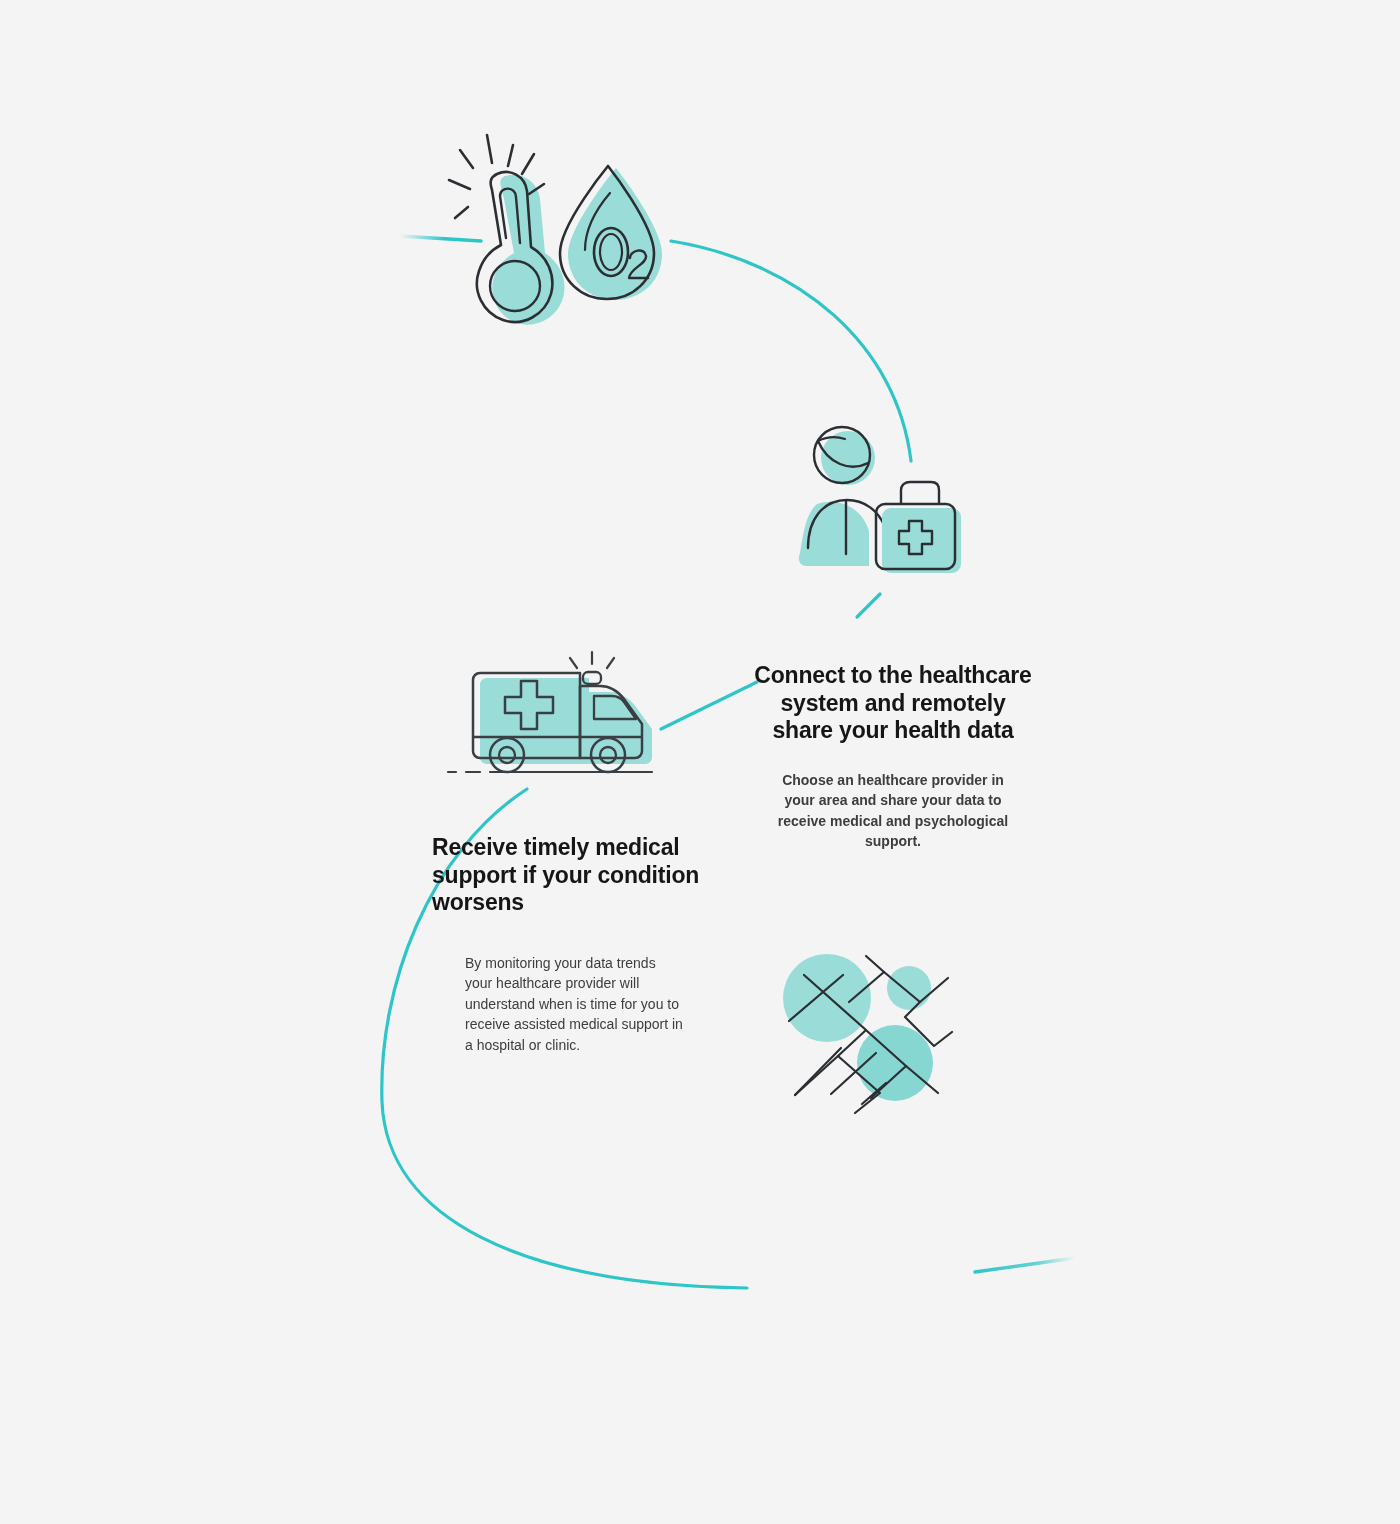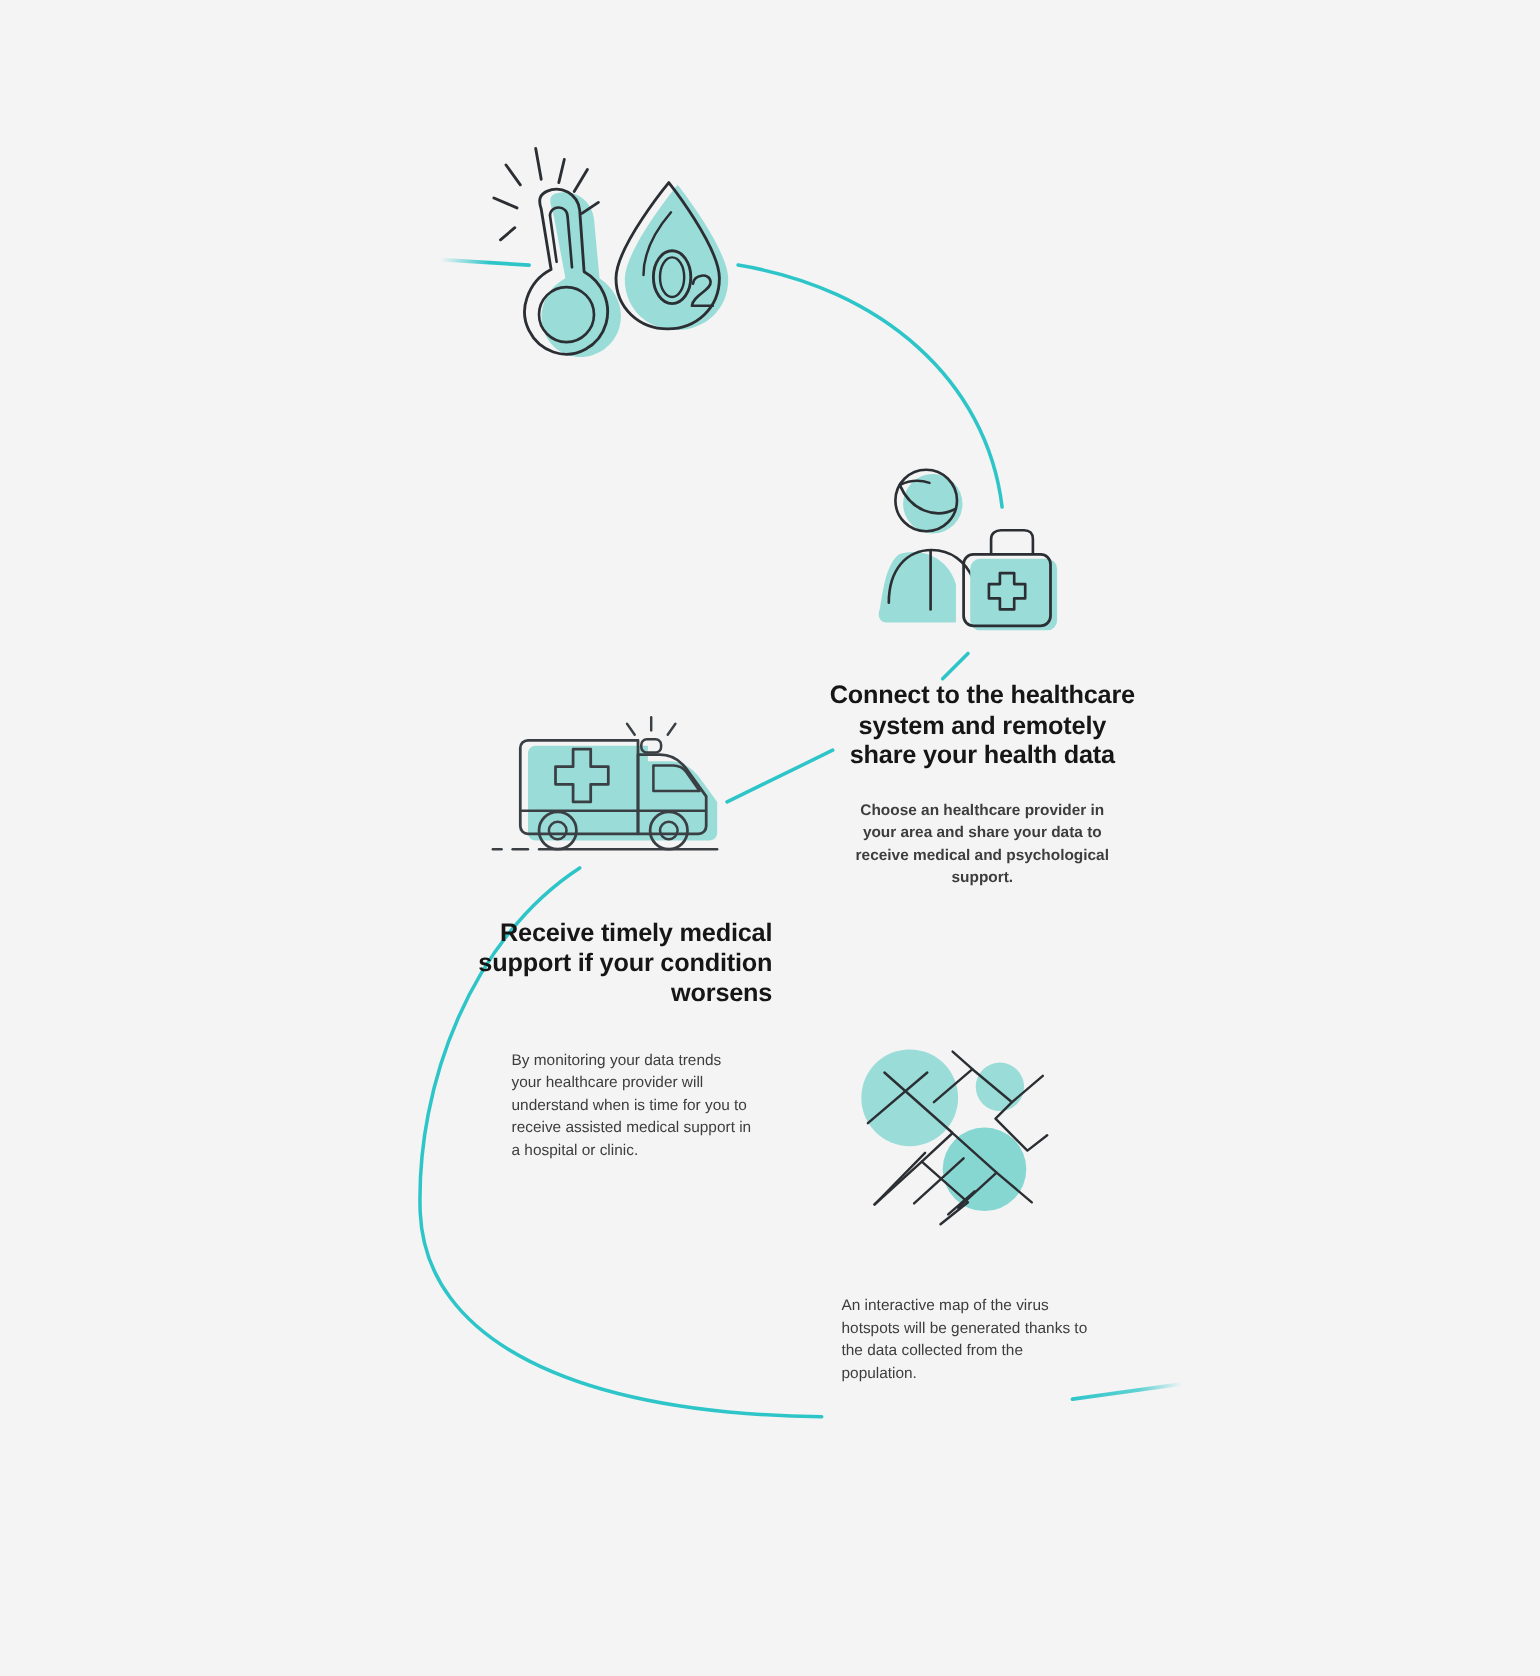--- a/index.html
+++ b/index.html
@@ -43,25 +43,25 @@
     font-size: 14px;
     line-height: 20.5px;
     margin: 0;
   }
   
   #step-1 { left: 425px; top: 322px; width: 270px; }
   #step-1 .step-title { text-align: center; }
   #step-1 .step-body { text-align: left; margin-top: 26px; padding: 0 20px 0 22px; }
   
   #step-2 { left: 748px; top: 618px; width: 290px; }
-  #step-2 .step-title { text-align: center; }
+  #step-2 .step-title { text-align: center; margin-top: 44px; }
   #step-2 .step-body { text-align: center; margin-top: 25px; padding: 0 22px; font-weight: bold; }
   
   #step-3 { left: 432px; top: 834px; width: 270px; }
-  #step-3 .step-title { text-align: right; }
+  #step-3 .step-title { text-align: left; }
   #step-3 .step-body { text-align: left; margin-top: 36px; padding: 0 18px 0 33px; }
   
   #step-4 { left: 720px; top: 1150px; width: 300px; }
   #step-4 .step-title { text-align: center; }
   #step-4 .step-body { text-align: left; margin-top: 26px; padding: 0 30px 0 45px; }
 </style>
 </head>
 <body>
 
 <div id="stage">
@@ -233,16 +233,15 @@
     <h2 class="step-title">Connect to the healthcare system and remotely share your health data</h2>
     <p class="step-body">Choose an healthcare provider in your area and share your data to receive medical and psychological support.</p>
   </div>
 
   <div class="step" id="step-3">
     <h2 class="step-title">Receive timely medical support if your condition worsens</h2>
     <p class="step-body">By monitoring your data trends your healthcare provider will understand when is time for you to receive assisted medical support in a hospital or clinic.</p>
   </div>
 
   <div class="step" id="step-4">
-    <p class="step-body">An interactive map of the virus hotspots will be generated thanks to the data collected from the population.</p>
   </div>
 
 </div>
 
 </body></html>

